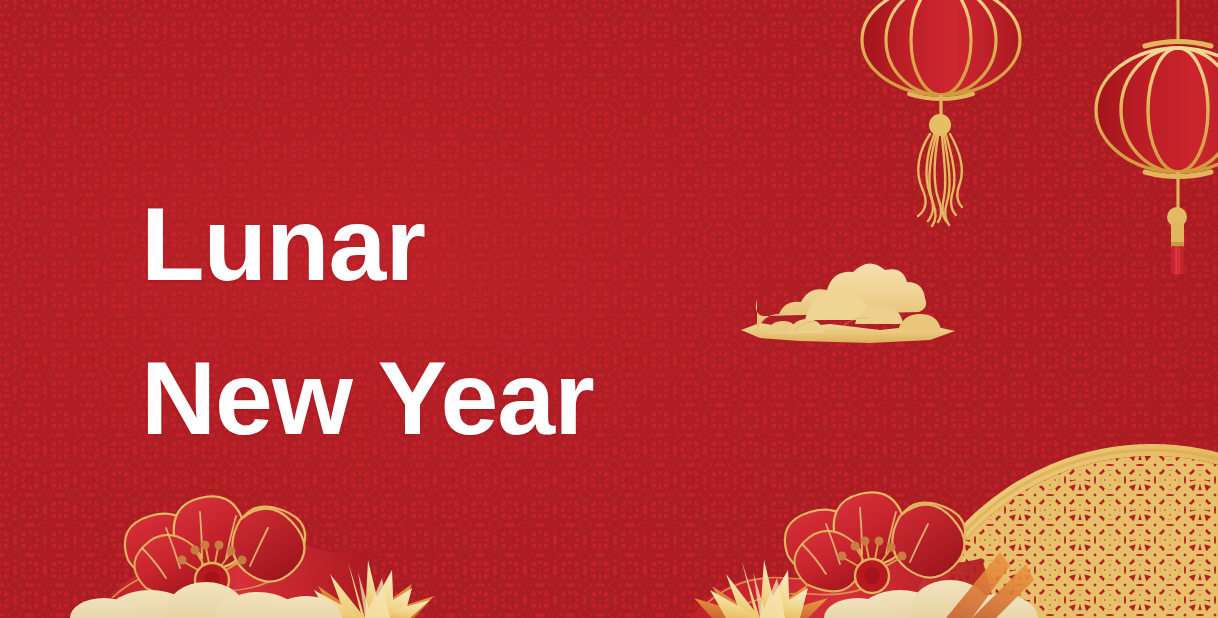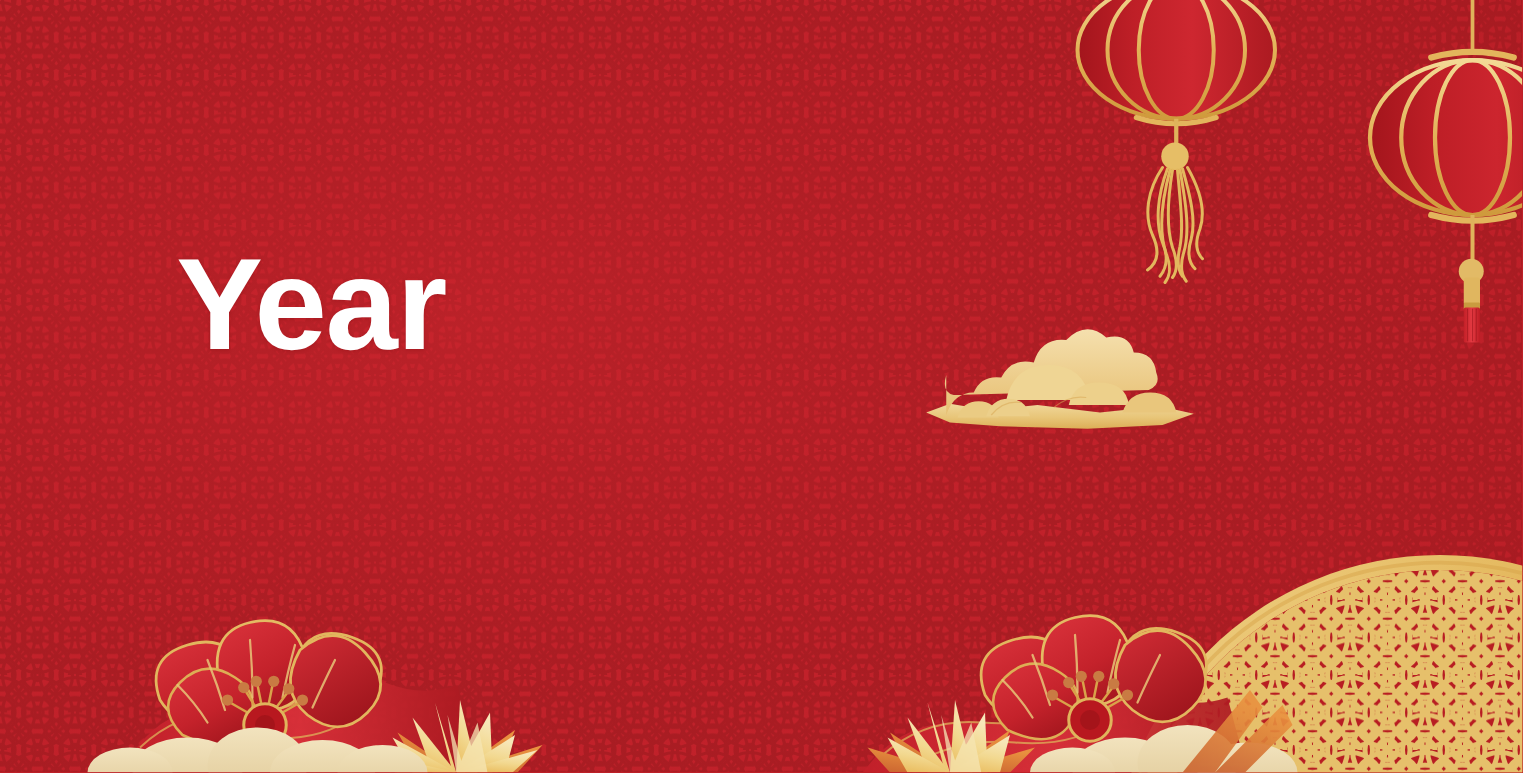--- a/index.html
+++ b/index.html
@@ -417,16 +417,17 @@
       <ellipse cx="858" cy="618" rx="34" ry="20"></ellipse>
     </g>
 
     <g fill="url(#chrysGrad2)" opacity="0.9">
       <path d="M946,618 L1000,552 L1010,566 L972,618 Z"></path>
       <path d="M972,618 L1026,564 L1034,580 L996,618 Z"></path>
     </g>
   </svg>
 
   <div id="headline">
-    <span class="line">Year</span>
+    <span class="line">Lunar</span>
+    <span class="line">New Year</span>
   </div>
 
 </div>
 
 </body></html>

